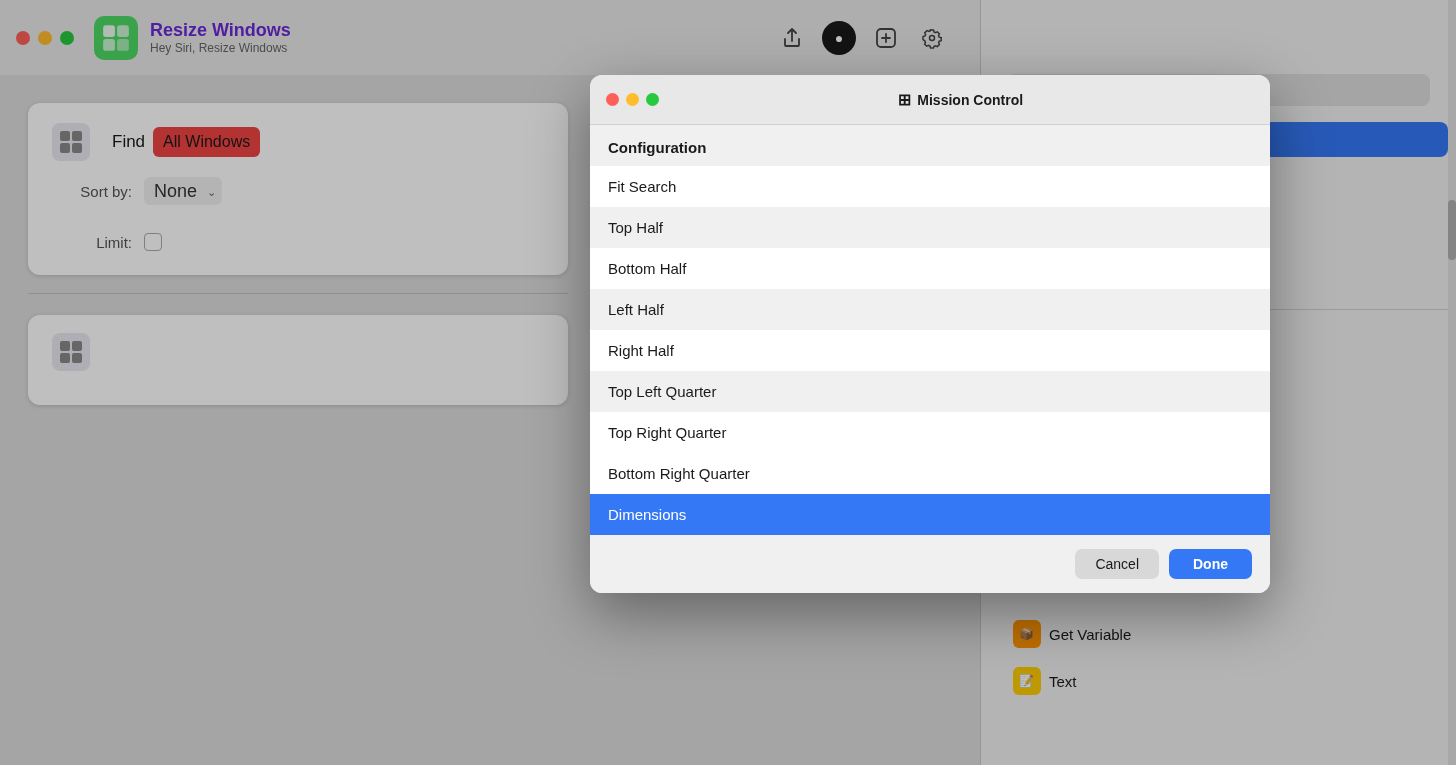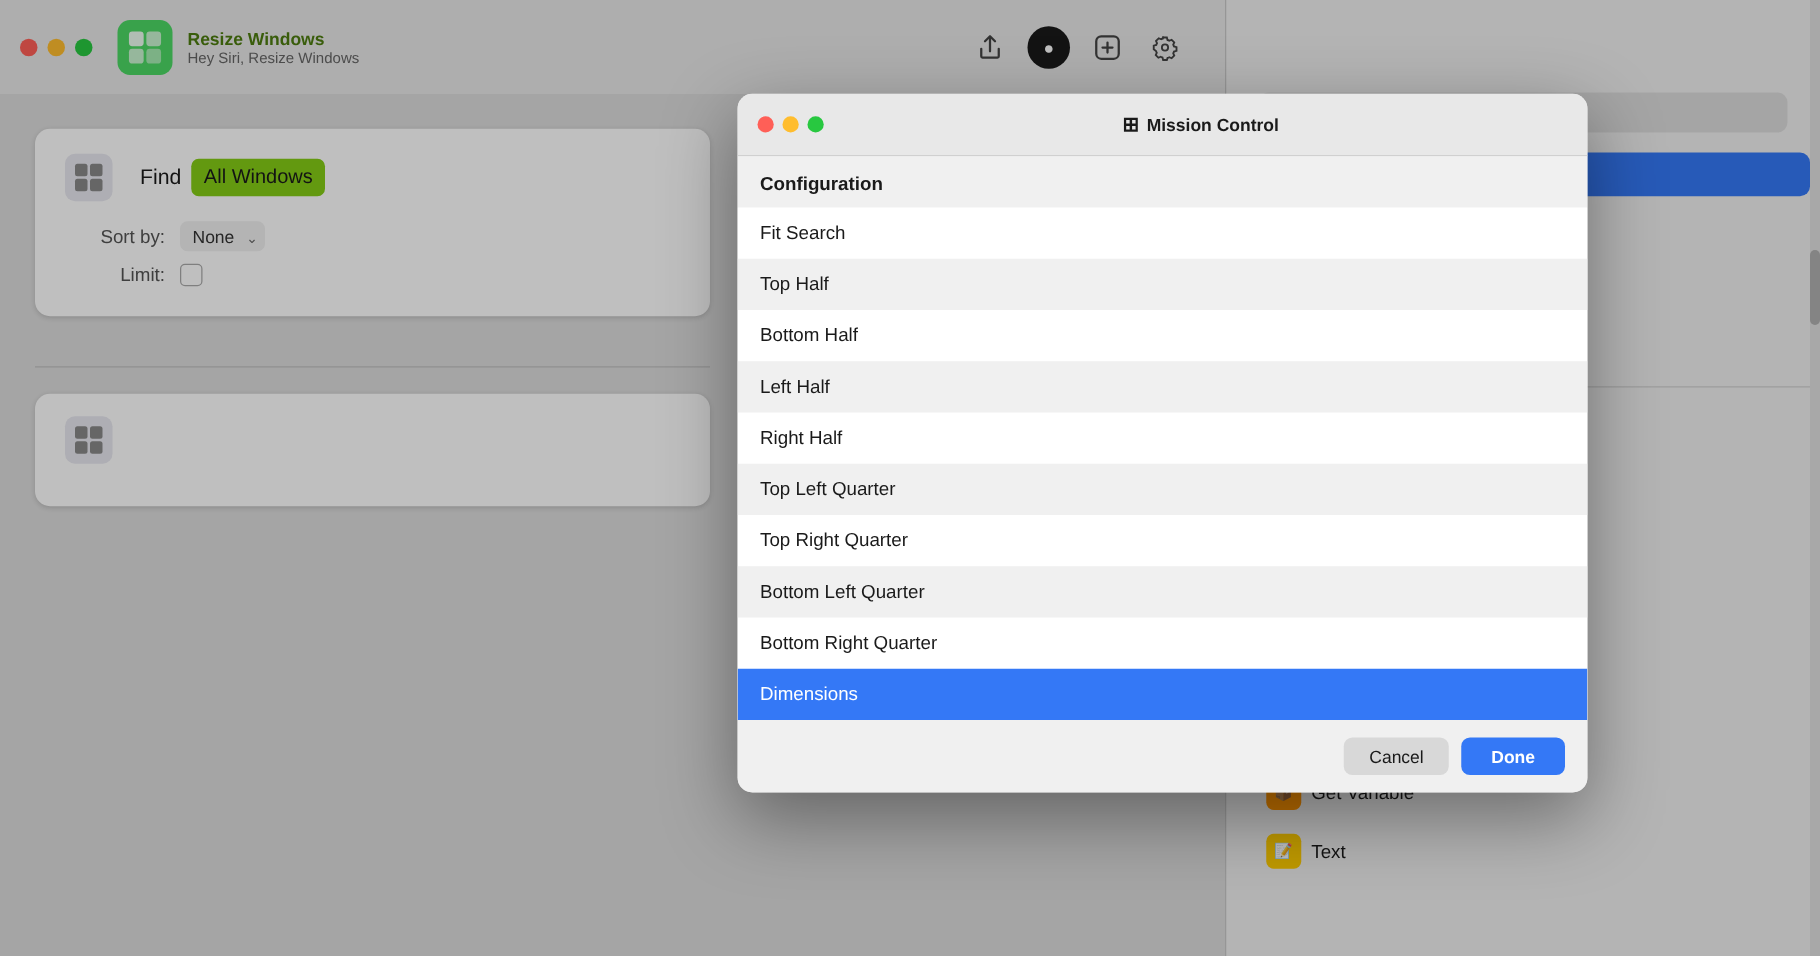--- a/index.html
+++ b/index.html
@@ -61,23 +61,23 @@
       justify-content: center;
       margin-left: 8px;
     }
     .app-icon svg { width: 30px; height: 30px; }
 
     .app-title-section {
       display: flex;
       flex-direction: column;
     }
     .app-title {
-      font-size: 14px;
+      font-size: 18px;
       font-weight: 600;
-      color: #4d7c0f;
+      color: #6d28d9;
     }
     .app-subtitle {
       font-size: 12px;
       color: #666;
     }
 
     .tb-icon-btn {
       width: 32px;
       height: 32px;
       background: none;
@@ -137,40 +137,40 @@
 
     .block-label {
       font-size: 17px;
       color: #1a1a1a;
       display: flex;
       align-items: center;
       gap: 8px;
     }
 
     .pill {
-      background: #84cc16;
+      background: #ef4444;
       border-radius: 6px;
       padding: 6px 10px;
       font-size: 16px;
       color: #1a1a1a;
       font-weight: 500;
     }
 
     .pill-blue {
       background: #dde8ff;
       border-radius: 6px;
       padding: 3px 10px;
       font-size: 16px;
       color: #1a1a1a;
     }
 
     .block-fields {
       display: flex;
       flex-direction: column;
-      gap: 10px;
+      gap: 28px;
       padding-left: 20px;
     }
 
     .field-row {
       display: flex;
       align-items: center;
       gap: 12px;
     }
 
     .field-label {
@@ -178,21 +178,21 @@
       color: #555;
       min-width: 60px;
       text-align: right;
     }
 
     .field-select {
       background: #f0f0f0;
       border: none;
       border-radius: 6px;
       padding: 4px 24px 4px 10px;
-      font-size: 14px;
+      font-size: 18px;
       color: #333;
       appearance: none;
       -webkit-appearance: none;
       cursor: pointer;
       position: relative;
     }
 
     .select-wrapper {
       position: relative;
       display: inline-flex;
@@ -560,21 +560,20 @@
       <div class="modal-section-title">Configuration</div>
 
       <div class="list-container">
         <div class="list-item">Fit Search</div>
         <div class="list-item list-item-alt">Top Half</div>
         <div class="list-item">Bottom Half</div>
         <div class="list-item list-item-alt">Left Half</div>
         <div class="list-item">Right Half</div>
         <div class="list-item list-item-alt">Top Left Quarter</div>
         <div class="list-item">Top Right Quarter</div>
-        <div class="list-item list-item-alt">Bottom Left Quarter</div>
         <div class="list-item">Bottom Right Quarter</div>
         <div class="list-item list-item-selected">Dimensions</div>
       </div>
     </div>
 
     <div class="modal-footer">
       <button class="btn btn-cancel">Cancel</button>
       <button class="btn btn-done">Done</button>
     </div>
   </div>

